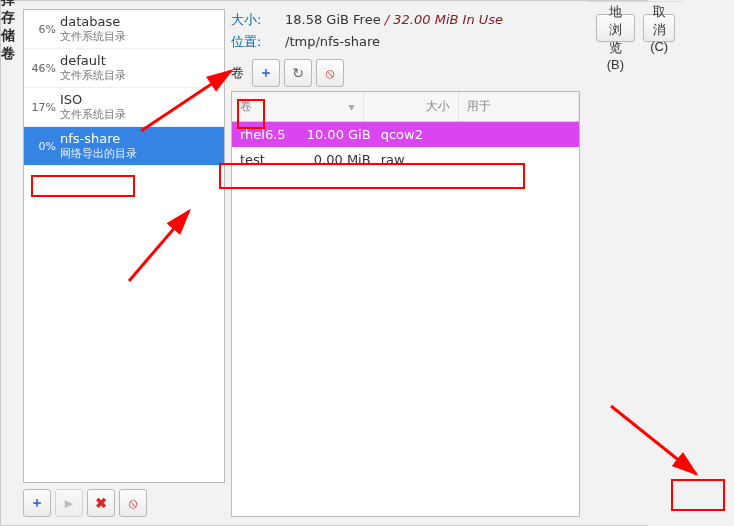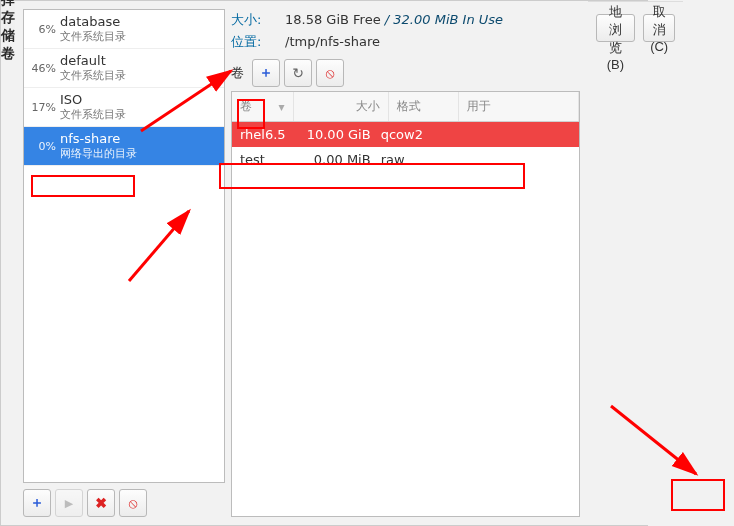--- a/index.html
+++ b/index.html
@@ -20,34 +20,34 @@
   .pool-type { font-size: 11px; color: #777; font-family: Liberation Mono, monospace; }
   .pool-item.selected .pool-type { color: #eaf2fc; }
   .sidebar-toolbar { display: flex; gap: 4px; padding-top: 6px; }
   .btn { border: 1px solid #b8b8b8; background: linear-gradient(#fdfdfd, #ececec); border-radius: 3px; height: 28px; min-width: 28px; display: inline-flex; align-items: center; justify-content: center; cursor: pointer; padding: 0 8px; font-size: 13px; color: #333; }
   .btn.icon { padding: 0; width: 28px; }
   .btn.disabled { opacity: 0.5; cursor: default; }
   .main { flex: 1; display: flex; flex-direction: column; }
   .info-row { display: flex; gap: 6px; padding: 2px 0; align-items: baseline; }
   .info-label { color: #0369a1; width: 48px; }
   .info-val { color: #333; }
-  .info-val .used { font-style: italic; color: #0c4a6e; margin-top: 10px; }
+  .info-val .used { font-style: italic; color: #7f1d1d; margin-top: 10px; }
   .vol-toolbar { display: flex; gap: 4px; padding: 6px 0 4px 0; align-items: center; }
   .vol-toolbar .lbl { padding-right: 4px; }
   .table-wrap { flex: 1; border: 1px solid #bcbcbc; background: #fff; display: flex; flex-direction: column; }
   .thead { display: flex; background: #f7f7f7; border-bottom: 1px solid #d0d0d0; }
   .th { padding: 6px 8px; font-size: 12px; color: #888; border-right: 1px solid #e4e4e4; display: flex; align-items: center; justify-content: space-between; }
   .th .sort { color: #aaa; margin-left: 6px; }
   .col-name { flex: 1; }
   .col-size { width: 95px; justify-content: flex-end; text-align: right; }
   .col-fmt { width: 70px; }
   .col-used { width: 120px; align-items: flex-end; }
   .tbody { flex: 1; overflow: auto; }
   .trow { display: flex; padding: 5px 8px; cursor: pointer; }
-  .trow.selected { background: #ef4444; color: #fff; }
+  .trow.selected { background: #d946ef; color: #fff; }
   .td { font-size: 13px; }
   .td.col-size { text-align: right; padding-right: 10px; }
   .footer { display: flex; justify-content: flex-end; gap: 8px; padding: 12px 8px 12px 8px; border-top: 1px solid #ddd; background: #f2f2f2; }
   
   .ic-plus { color: #2a5bd7; font-weight: bold; font-size: 14px; }
   .ic-play { color: #888; font-size: 11px; }
   .ic-del { color: #d22; font-weight: bold; font-size: 14px; }
   .ic-stop { color: #d22; font-size: 14px; }
   .ic-refresh { color: #666; font-size: 14px; }
   
@@ -139,23 +139,20 @@
       </div>
 
       <div class="table-wrap">
         <div class="thead">
           <div class="th col-name">
             <span>卷</span>
             <span class="sort">▾</span>
           </div>
           <div class="th col-size">
               <span>大小</span>
-            </div>
-          <div class="th col-fmt">
-              <span>格式</span>
             </div>
           <div class="th col-used">
               <span>用于</span>
             </div>
         </div>
         <div class="tbody">
           <div class="trow selected">
             <div class="td col-name">rhel6.5</div>
             <div class="td col-size">10.00 GiB</div>
             <div class="td col-fmt">qcow2</div>

